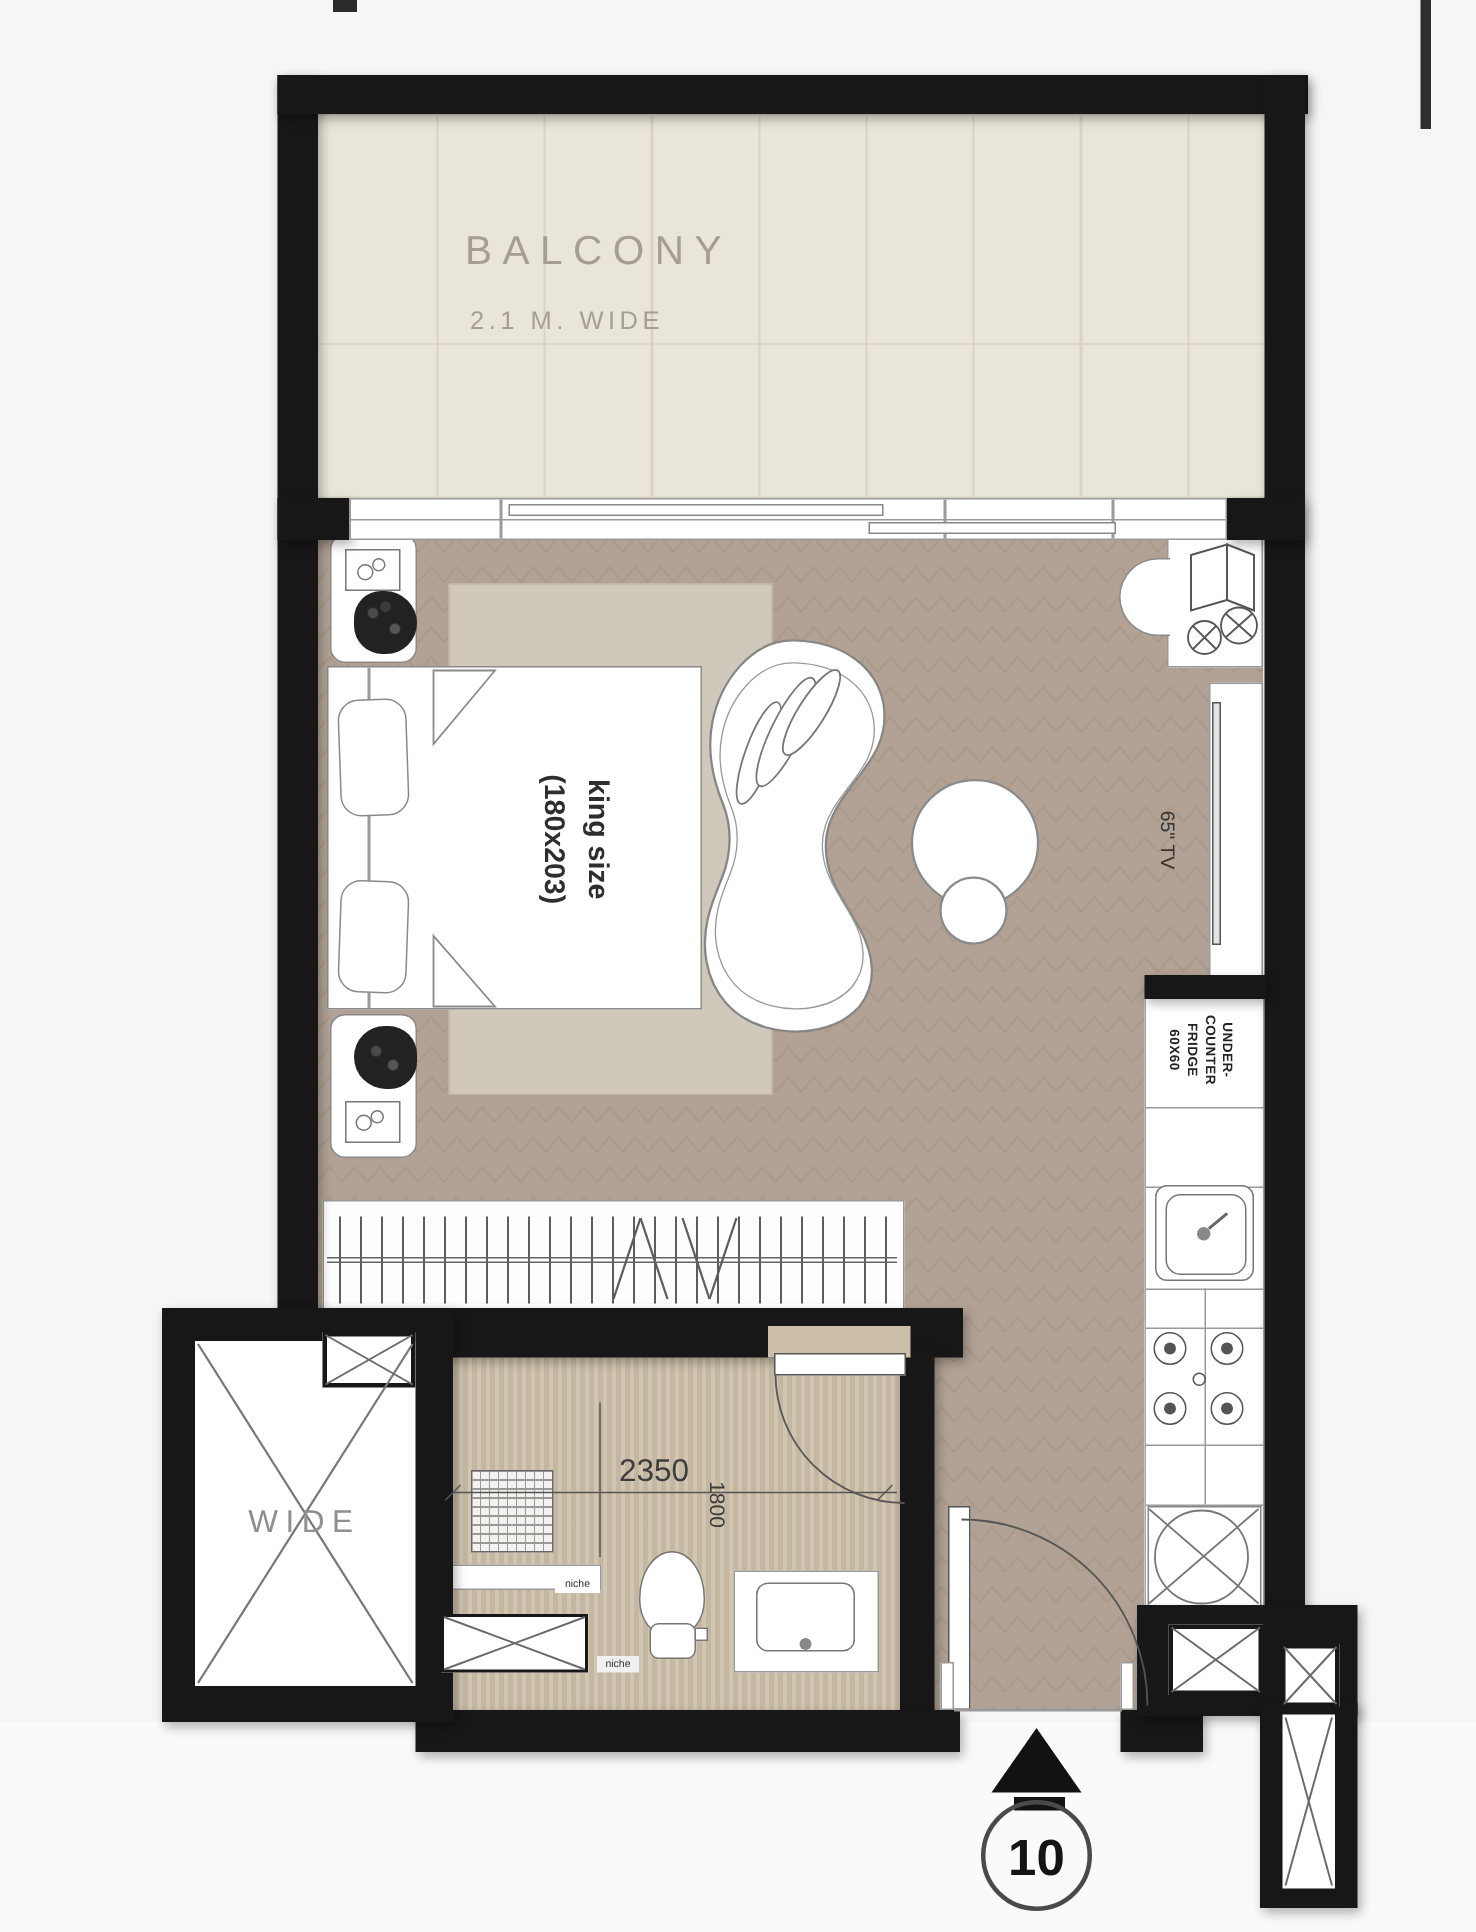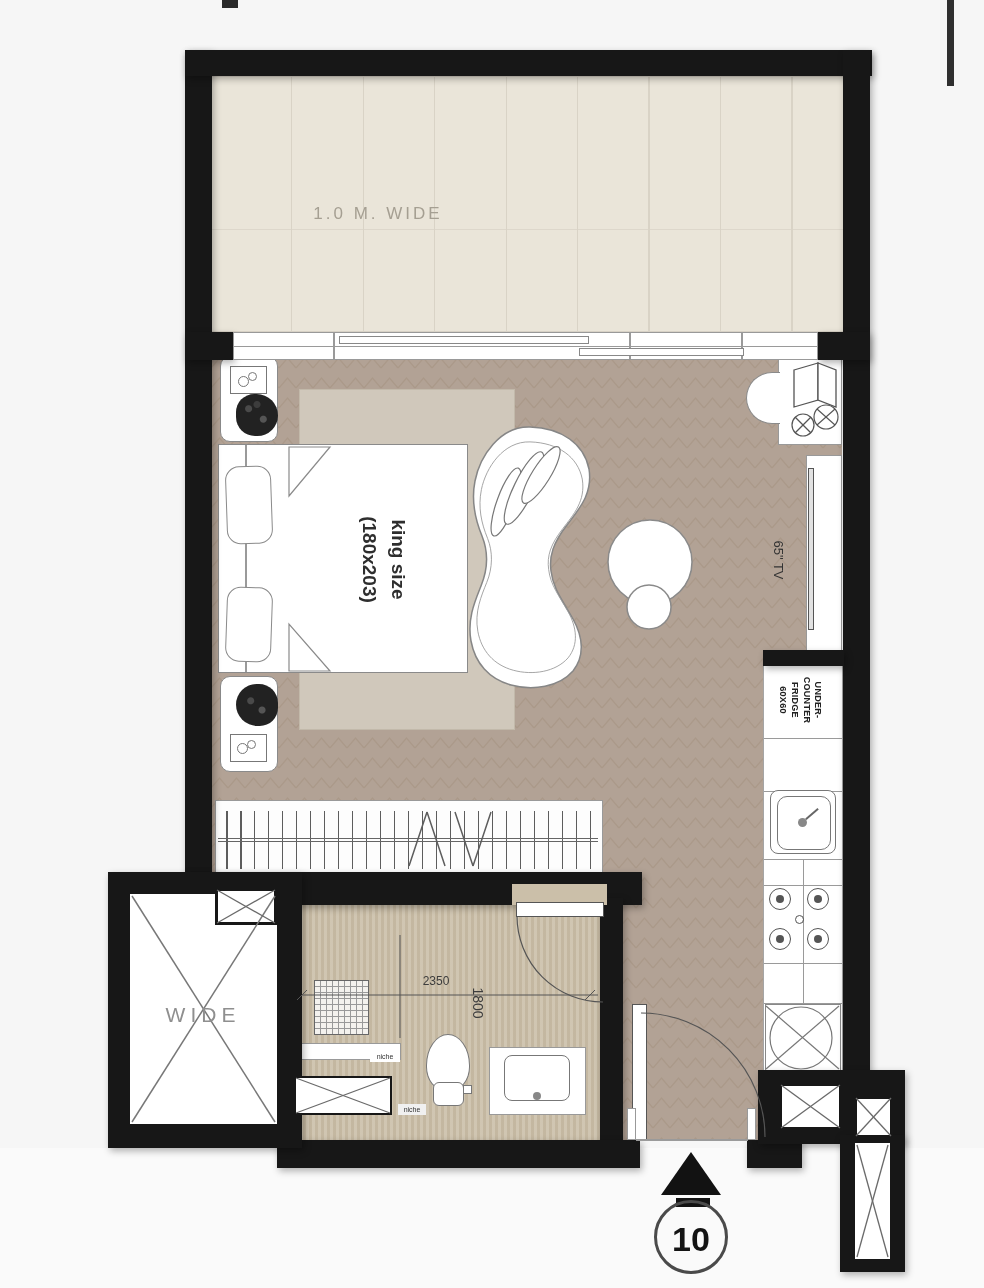--- a/index.html
+++ b/index.html
@@ -254,22 +254,25 @@
     <path d="M641 1013 A124 124 0 0 1 765 1137" fill="none" stroke="#555" stroke-width="1.2"></path>
 
     <g stroke="#555" stroke-width="1">
       <line x1="302" y1="995" x2="598" y2="995"></line>
       <line x1="297" y1="1000" x2="307" y2="990"></line>
       <line x1="585" y1="1000" x2="595" y2="990"></line>
       <line x1="400" y1="935" x2="400" y2="1038"></line>
     </g>
   </svg>
 
+  <div class="abs lbl center" style="left:284px;top:150px;width:230px;height:34px;font-size:27px;letter-spacing:7px;color:#a59f92;">
+    <span>BALCONY</span>
+  </div>
   <div class="abs lbl center" style="left:288px;top:202px;width:180px;height:24px;font-size:17px;letter-spacing:3px;color:#a59f92;">
-    <span>1.0 M. WIDE</span>
+    <span>2.1 M. WIDE</span>
   </div>
 
   <div class="abs lbl center rot90" style="left:318px;top:522px;width:130px;height:75px;font-size:19px;font-weight:700;color:#2e2e2e;line-height:1.5;">
     <div>
       <div>king size</div>
       <div>(180x203)</div>
     </div>
   </div>
 
   <div class="abs lbl center rot90" style="left:749px;top:552px;width:60px;height:16px;font-size:13px;color:#333;white-space:nowrap;">
@@ -282,21 +285,21 @@
       <div>COUNTER</div>
       <div>FRIDGE</div>
       <div>60X60</div>
     </div>
   </div>
 
   <div class="abs lbl center" style="left:128px;top:1002px;width:150px;height:26px;font-size:21px;letter-spacing:5px;color:#8f8f8f;">
     <span>WIDE</span>
   </div>
 
-  <div class="abs lbl center" style="left:410px;top:972px;width:52px;height:18px;font-size:12px;color:#3d3d3d;">
+  <div class="abs lbl center" style="left:410px;top:972px;width:52px;height:18px;font-size:21px;color:#3d3d3d;">
     <span>2350</span>
   </div>
   <div class="abs lbl center rot90" style="left:455px;top:996px;width:46px;height:14px;font-size:14px;color:#3d3d3d;">
     <span>1800</span>
   </div>
 
   <div class="abs lbl center" style="left:370px;top:1051px;width:30px;height:11px;font-size:7px;color:#333;background:#fff;z-index:7;">
     <span>niche</span>
   </div>
   <div class="abs lbl center" style="left:398px;top:1104px;width:28px;height:11px;font-size:7px;color:#333;background:#f0f0f0;z-index:7;">

